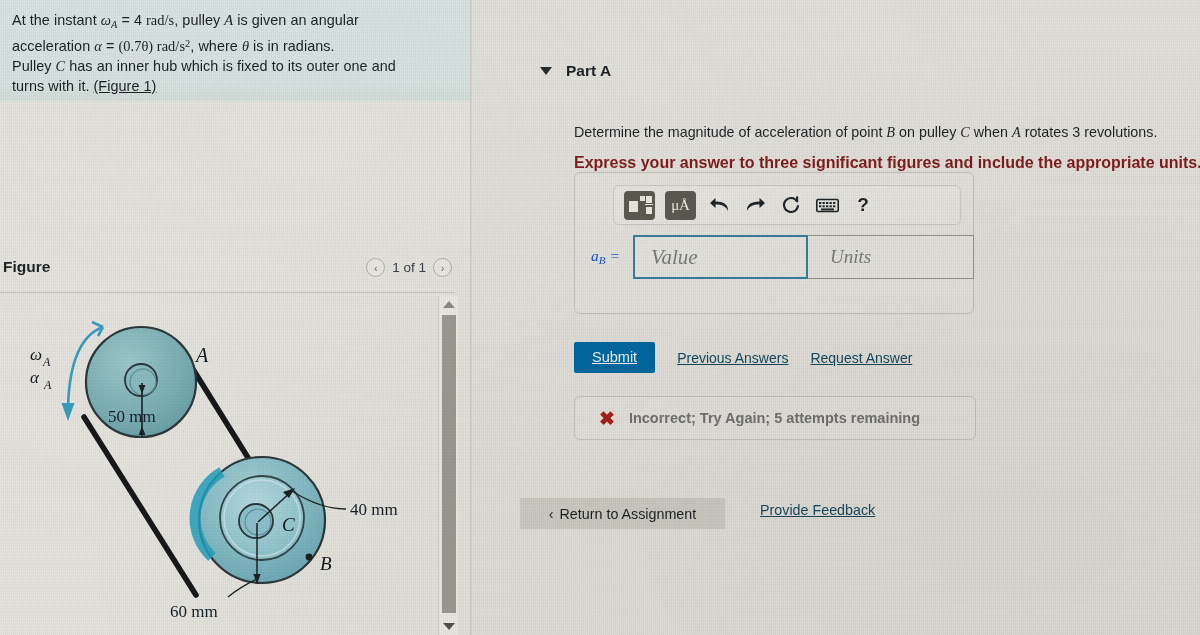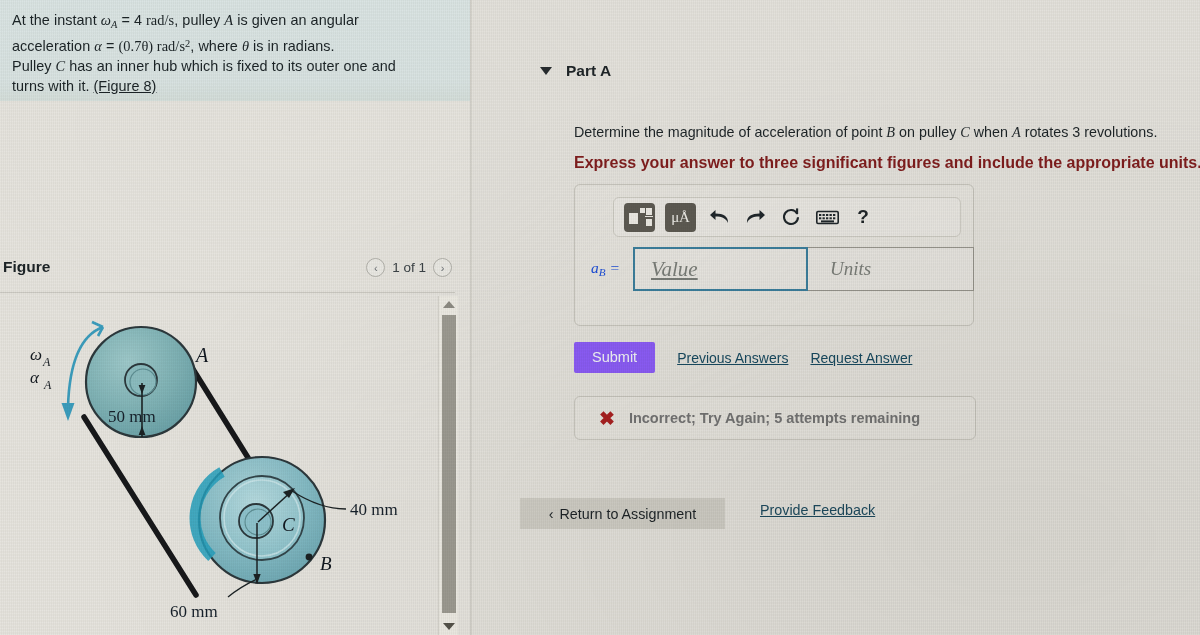--- a/index.html
+++ b/index.html
@@ -134,21 +134,21 @@
     position: absolute; left: 82px; top: 122px; width: 640px;
     font-size: 14.3px; color: #1d2427; line-height: 20px;
   }
   #q-hint {
     position: absolute; left: 82px; top: 153px; width: 640px;
     font-size: 16px; font-weight: bold; color: #7f1d1d; line-height: 20px;
   }
 
   
   #answer-box {
-    position: absolute; left: 82px; top: 184px;
+    position: absolute; left: 82px; top: 172px;
     width: 400px; height: 142px;
     border: 1px solid #c5c3bb; border-radius: 6px;
     background: rgba(255,255,255,.08);
   }
   #tool-bar {
     position: absolute; left: 38px; top: 12px;
     width: 348px; height: 40px;
     border: 1px solid #cdcbc3; border-radius: 6px;
     display: flex; align-items: center; gap: 10px;
     padding-left: 10px;
@@ -187,43 +187,44 @@
     width: 48px; text-align: center; padding-right: 7px;
     font-family: "Liberation Serif", serif; font-style: italic;
     font-size: 15.5px; color: #1d4ed8;
   }
   #value-field {
     width: 175px; height: 44px;
     border: 2px solid #3b7e9c;
     background: rgba(255,255,255,.10);
     display: flex; align-items: center; padding-left: 16px;
     font-family: "Liberation Serif", serif; font-style: italic;
-    font-size: 21px; color: #7a7d78; text-decoration: underline;
+    font-size: 21px; color: #7a7d78;
   }
   #units-field {
     width: 166px; height: 44px;
     border: 1px solid #96948c;
     border-left: none;
     background: rgba(255,255,255,.06);
     display: flex; align-items: center; padding-left: 22px;
     font-family: "Liberation Serif", serif; font-style: italic;
     font-size: 19px; color: #7a7d78;
   }
 
   
   #submit-row {
     position: absolute; left: 82px; top: 342px;
     display: flex; align-items: center; gap: 22px;
   }
   #submit-btn {
-    background: #8b5cf6; color: #f2f5f6;
+    background: #0369a1; color: #f2f5f6;
     border: none; border-radius: 2px;
     font-size: 14.5px; font-family: "Liberation Sans", sans-serif;
     padding: 7px 18px 8px 18px;
     cursor: pointer;
+    text-decoration: underline;
   }
   .link-a {
     color: #17495f; font-size: 14px; text-decoration: underline; cursor: pointer;
   }
 
   
   #feedback-box {
     position: absolute; left: 82px; top: 396px;
     width: 402px; height: 44px;
     border: 1px solid #c7c5bd; border-radius: 6px;
@@ -254,21 +255,21 @@
 
 <div id="page">
 
   <div id="left-panel">
 
     <div id="problem-stmt">
       <p>
         <span>At the instant </span><span class="mvar">ω</span><span class="sub">A</span><span> = 4 </span><span class="mupr">rad/s</span><span>, pulley </span><span class="mvar">A</span><span> is given an angular</span><br>
         <span>acceleration </span><span class="mvar">α</span><span> = </span><span class="mupr">(0.7θ) rad/s</span><span class="sup mupr">2</span><span>, where </span><span class="mvar">θ</span><span> is in radians.</span><br>
         <span>Pulley </span><span class="mvar">C</span><span> has an inner hub which is fixed to its outer one and</span><br>
-        <span>turns with it. </span><span class="figlink">(Figure 8)</span>
+        <span>turns with it. </span><span class="figlink">(Figure 1)</span>
       </p>
     </div>
 
     <div id="figure-head">
       <div id="figure-title">Figure</div>
       <div id="fig-nav">
         <span class="nav-circle">‹</span>
         <span>1 of 1</span>
         <span class="nav-circle">›</span>
       </div>

